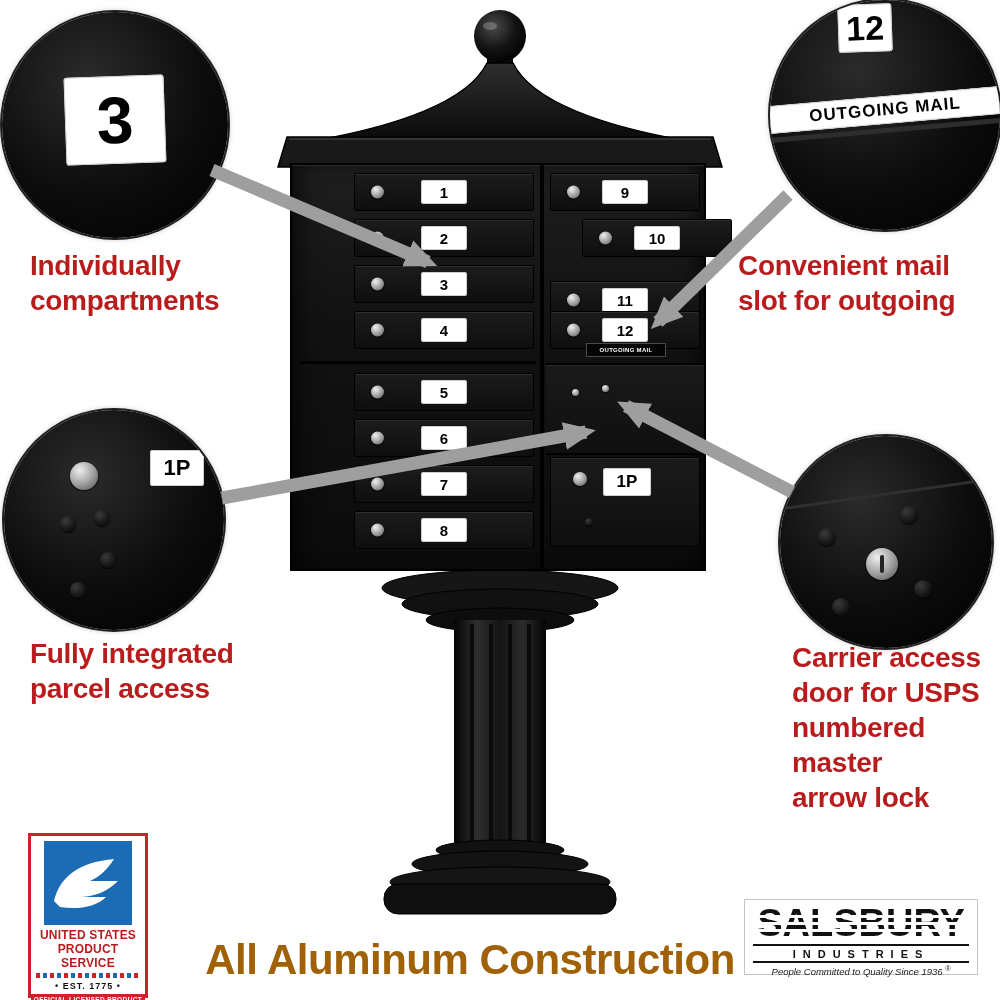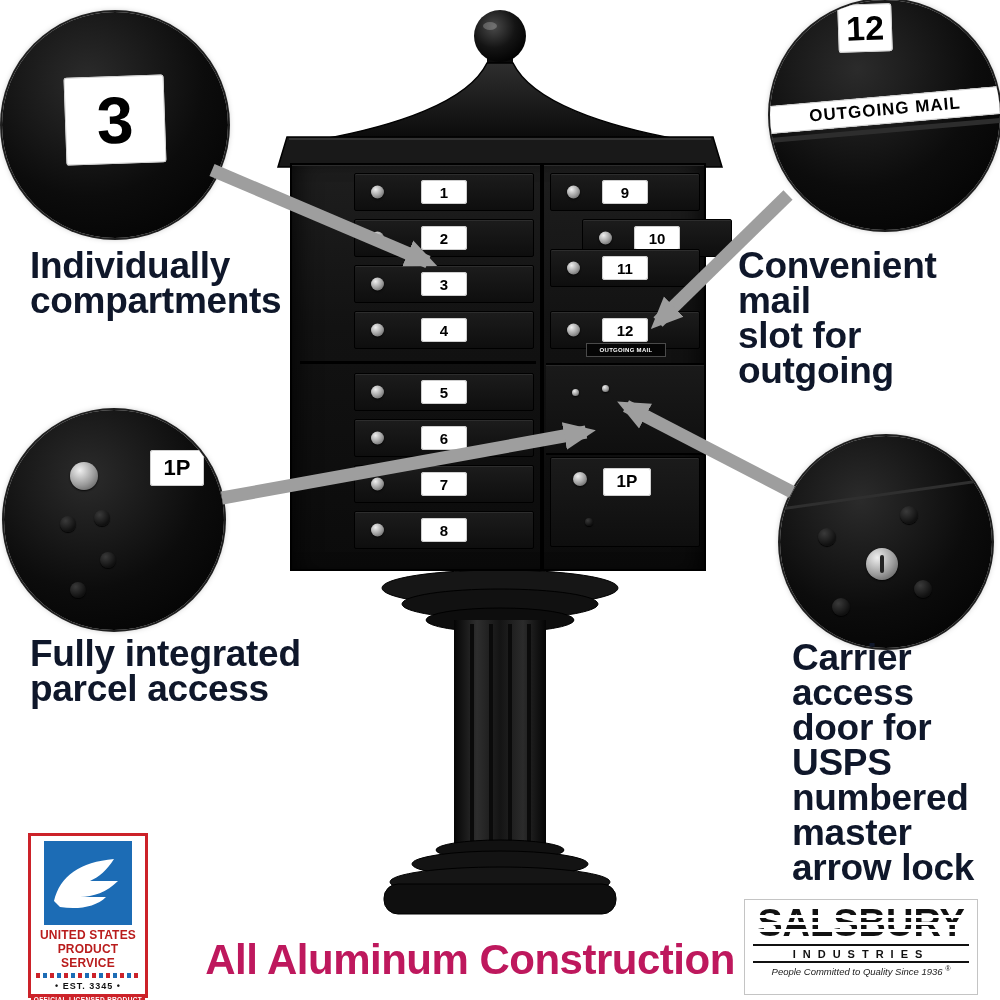--- a/index.html
+++ b/index.html
@@ -25,22 +25,22 @@
     background: radial-gradient(circle at 35% 30%, #efefef, #9c9c9c 55%, #4c4c4c 100%);
     box-shadow: 0 1px 2px rgba(0,0,0,.8);
   }
   .rivet {
     position:absolute; border-radius:50%;
     background: radial-gradient(circle at 35% 30%, #3a3a3a, #101010 70%);
     box-shadow: 0 1px 1px rgba(0,0,0,.9);
   }
 
   
-  .caption { position:absolute; z-index:3; color:#0f172a; font-weight:700;
-             font-size:37px; line-height:35px; letter-spacing:-0.3px; }
+  .caption { position:absolute; z-index:3; color:#b91c1c; font-weight:700;
+             font-size:28px; line-height:35px; letter-spacing:-0.3px; }
 
   
   #cabinet {
     position:absolute; left:290px; top:163px; width:416px; height:408px; z-index:2;
     background: linear-gradient(180deg,#1e1e1e 0%, #121212 40%, #0b0b0b 100%);
     border:2px solid #000;
     box-shadow: inset 0 1px 0 #2c2c2c, inset 16px 0 26px -14px rgba(0,0,0,.9),
                 inset -16px 0 26px -14px rgba(0,0,0,.9);
   }
   .door {
@@ -62,25 +62,25 @@
   #usps .blue { width:88px; height:84px; margin:0 auto; background:#1c6cb5; position:relative; }
   #usps .nm { color:#b91c1c; font-weight:700; font-size:12px; line-height:14px; letter-spacing:.2px; }
   #usps .stripes { height:5px; margin:3px 1px;
     background: repeating-linear-gradient(90deg,#cc2229 0 4px,#fff 4px 7px,#1c6cb5 7px 11px,#fff 11px 14px); }
   #usps .est { color:#111; font-weight:700; font-size:9px; letter-spacing:1px; }
   #usps .lic { background:#cc2229; color:#fff; font-weight:700; font-size:6.5px;
                letter-spacing:.4px; padding:2px 0; margin:3px -4px 0 -4px; }
 
   #tagline-aluminum {
     position:absolute; left:160px; top:936px; width:620px; z-index:3; text-align:center;
-    color:#be185d; font-weight:700; font-size:42px; letter-spacing:-0.5px;
+    color:#a16207; font-weight:700; font-size:42px; letter-spacing:-0.5px;
   }
 
   #salsbury {
-    position:absolute; left:744px; top:899px; width:234px; height:96px; z-index:3;
+    position:absolute; left:744px; top:899px; width:234px; height:76px; z-index:3;
     background:#fff; border:1px solid #c4c4c4; padding:3px 8px 2px 8px; text-align:center;
   }
   #salsbury .nm { position:relative; font-weight:700; font-size:38px; line-height:40px;
                   letter-spacing:0; color:#111; }
   #salsbury .stripe { position:absolute; left:0; width:100%; height:3px; background:#fff; }
   #salsbury .rule { height:2px; background:#111; margin:1px 0 2px 0; }
   #salsbury .div { font-weight:700; font-size:11px; letter-spacing:7px; color:#111; }
   #salsbury .tag { font-style:italic; font-size:9.5px; color:#222; margin-top:2px; }
 
   svg.layer { position:absolute; left:0; top:0; pointer-events:none; }
@@ -167,21 +167,21 @@
     </div>
 
     <div class="door door-r" style="left:258px; top:8px;">
       <span class="knob"></span>
       <span class="plate num">9</span>
     </div>
     <div class="door door-r" style="left:258px; top:54px;margin-left:32px;">
       <span class="knob"></span>
       <span class="plate num">10</span>
     </div>
-    <div class="door door-r" style="left:258px; top:84px;">
+    <div class="door door-r" style="left:258px; top:116px;">
       <span class="knob"></span>
       <span class="plate num">11</span>
     </div>
     <div class="door door-r" style="left:258px; top:146px;">
       <span class="knob"></span>
       <span class="plate num">12</span>
     </div>
 
     <div class="abs" style="left:294px; top:178px; width:80px; height:14px; background:#050505; border:1px solid #4a4a4a;
                 display:flex; align-items:center; justify-content:center; color:#fff; font-weight:700;
@@ -264,21 +264,21 @@
 
   <div id="usps">
     <div class="blue">
       <svg width="88" height="84" viewBox="0 0 88 84">
         <path d="M10 60 C 16 35 36 21 70 18 C 63 29 55 36 46 40 L 74 40 C 63 51 49 56 36 56 L 62 56 C 52 66 34 69 16 66 Z" fill="#fff"></path>
       </svg>
     </div>
     <div class="nm" style="margin-top:3px;">UNITED STATES</div>
     <div class="nm">PRODUCT SERVICE</div>
     <div class="stripes"></div>
-    <div class="est">• EST. 3345 •</div>
+    <div class="est">• EST. 1775 •</div>
     <div class="lic">OFFICIAL LICENSED PRODUCT</div>
   </div>
 
   <div id="tagline-aluminum">All Aluminum Construction</div>
 
   <div id="salsbury">
     <div class="nm">
       <span>SALSBURY</span>
       <span class="stripe" style="top:12px;"></span>
       <span class="stripe" style="top:19px;"></span>

